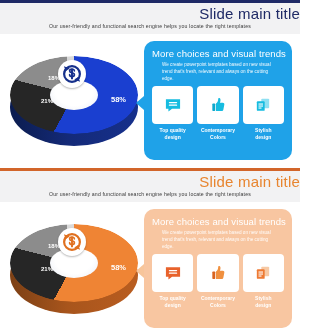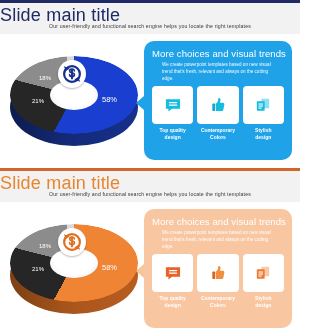--- a/index.html
+++ b/index.html
@@ -7,22 +7,22 @@
 
   .slide{position:relative;width:300px;height:167px;overflow:hidden;background:#ffffff;}
   .slide.second{height:169px;}
 
   .topbar{position:absolute;left:0;top:0;width:100%;height:3px;}
   .slide.blue .topbar{background:#1f2a66;}
   .slide.orange .topbar{background:#d2652a;}
 
   .header{position:absolute;left:0;top:3px;width:100%;height:31px;background:#f2f2f3;
           border-bottom:1px solid #e4e4e6;}
-  .title{position:absolute;left:0;top:2px;width:100%;text-align:left;
-         font-size:18px;font-weight:400;letter-spacing:.2px;}
+  .title{position:absolute;left:0;top:2px;width:100%;text-align:right;
+         font-size:15px;font-weight:400;letter-spacing:.2px;}
   .slide.blue .title{color:#1f2a66;}
   .slide.orange .title{color:#e8852f;}
   .subtitle{position:absolute;left:0;top:20px;width:100%;text-align:center;
             font-size:5.2px;color:#3a3a3a;letter-spacing:.15px;}
 
   .body{position:absolute;left:0;top:34px;width:300px;height:133px;background:#ffffff;}
 
   
   .chart{position:absolute;left:6px;top:14px;width:136px;height:104px;}
   .chart .base{position:absolute;left:4px;top:20px;width:128px;height:78px;border-radius:50%;
@@ -32,21 +32,21 @@
   .slide.orange .chart .base{background:
       linear-gradient(90deg,#7c4015 0%,#a8551c 45%,#b95d20 100%);}
 
   .disc{position:absolute;left:4px;top:8px;width:128px;height:78px;border-radius:50%;
         overflow:hidden;}
   .seg{position:absolute;left:0;top:0;width:100%;height:100%;border-radius:50%;}
   .hole{position:absolute;left:50%;top:50%;transform:translate(-50%,-50%);
         width:48px;height:30px;border-radius:50%;
         background:radial-gradient(ellipse at 50% 35%,#ffffff 55%,#e9edf6 100%);}
 
-  .pct{position:absolute;font-size:6px;font-weight:400;color:#ffffff;}
+  .pct{position:absolute;font-size:6px;font-weight:700;color:#ffffff;margin-left:9px;}
   .pct.p58{left:96px;top:47px;font-size:7.5px;}
   .pct.p21{left:26px;top:50px;}
   .pct.p18{left:33px;top:27px;}
   .pct.p4{left:51px;top:19px;color:#8d8d8d;}
 
   .badge{position:absolute;left:52px;top:12px;width:28px;height:28px;border-radius:50%;
          background:#ffffff;box-shadow:0 1px 2px rgba(0,0,0,.28);}
   .badge svg{position:absolute;left:3px;top:3px;}
 
   .pointer{position:absolute;top:62px;width:0;height:0;

